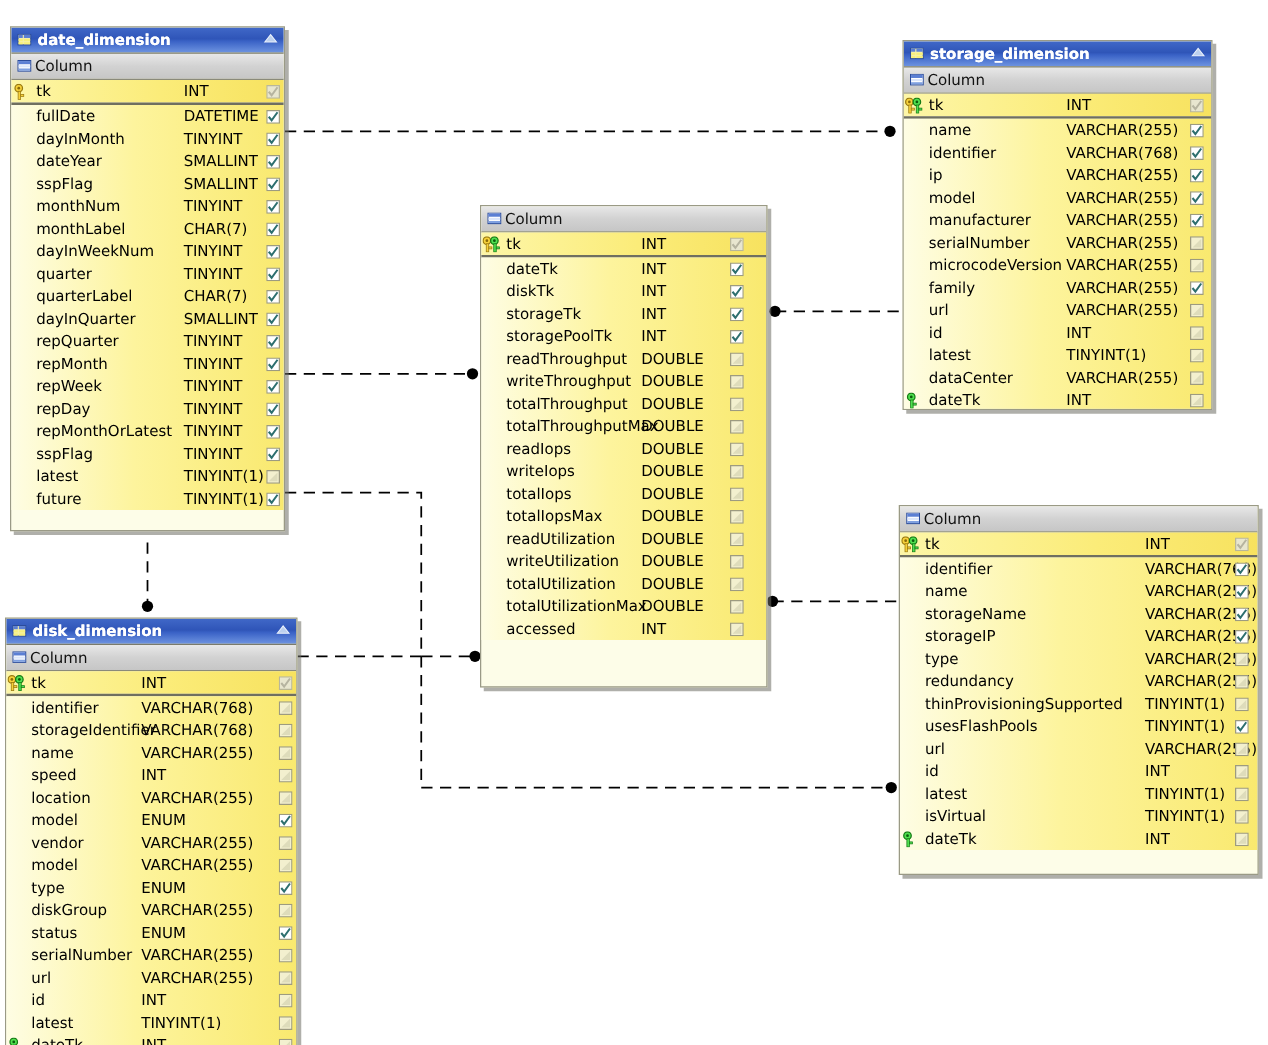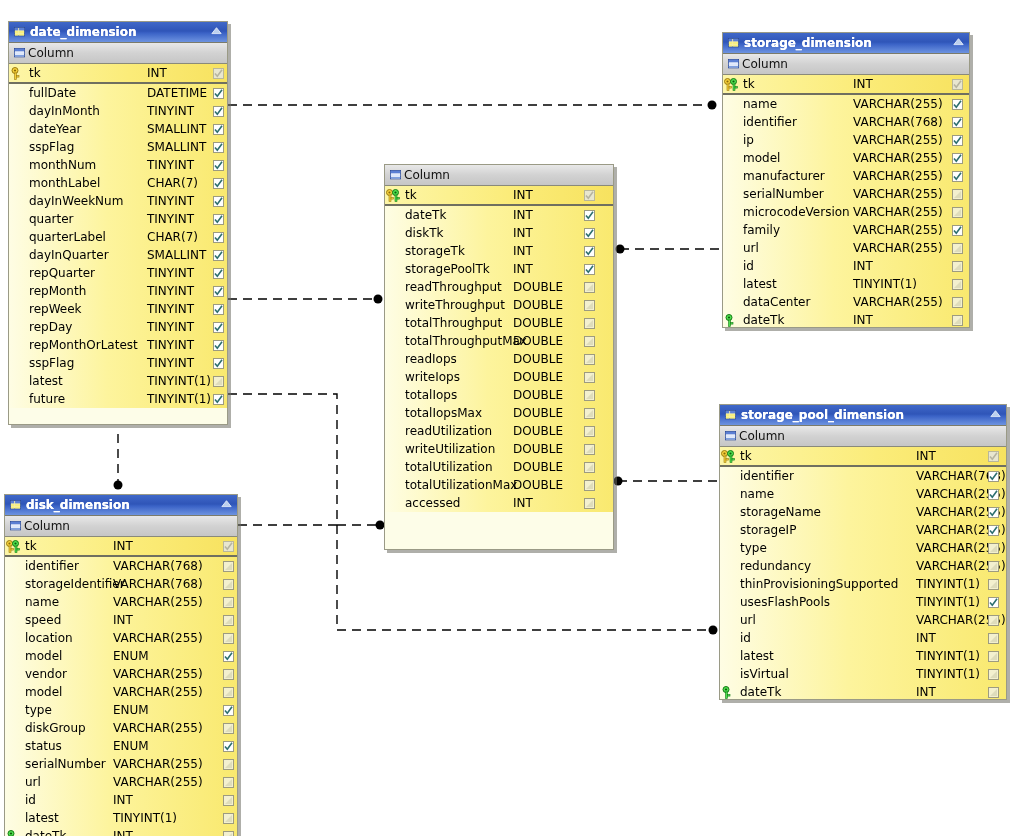--- a/index.html
+++ b/index.html
@@ -807,29 +807,20 @@
           <span class="cname">dateTk</span>
           <span class="ctype" style="left: 130px;">INT</span>
           <span class="chk" style="left: 229px;"><svg viewBox="0 0 11 11" width="11" height="11">
               <rect x="0.5" y="0.5" width="10" height="10" fill="#f3f0cf" stroke="#9d9b80"></rect>
               <path d="M 2 9 L 9 9 L 9 2 Z" fill="#dedcbb"></path>
             </svg></span>
         </div>
       </div>
     </div>
     <div class="entity" style="left: 719px; top: 386px; width: 288px; height: 296px;">
-      <div class="ent-title">
-        <svg class="ticon" viewBox="0 0 13 13">
-          <use href="#g-table"></use>
-        </svg>
-        <span class="tname">storage_pool_dimension</span>
-        <svg class="collapse" viewBox="0 0 13 13">
-          <use href="#g-collapse"></use>
-        </svg>
-      </div>
       <div class="ent-sub">
         <svg class="sicon" viewBox="0 0 13 13">
           <use href="#g-column"></use>
         </svg>
         <span class="slabel">Column</span>
       </div>
       <div class="pk-block">
         <div class="row">
           <span class="keycell" style="width: 18px; min-width: 18px;">
             <svg class="kicon" viewBox="0 0 16 13" style="width: 16px;">

